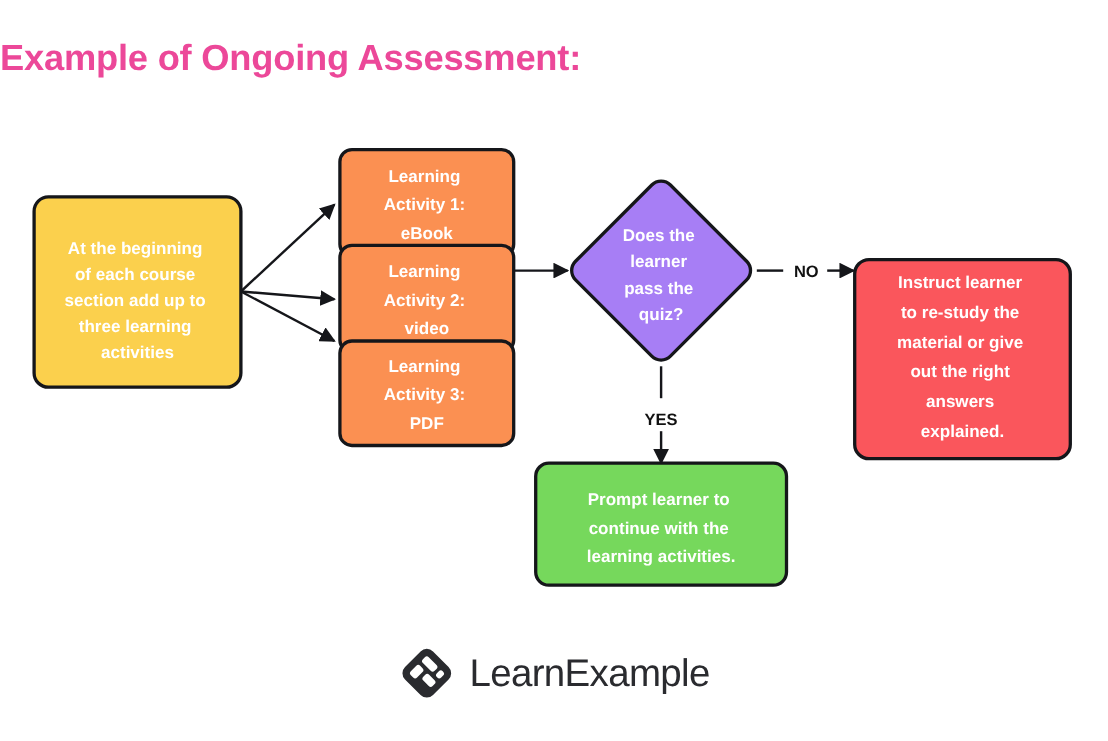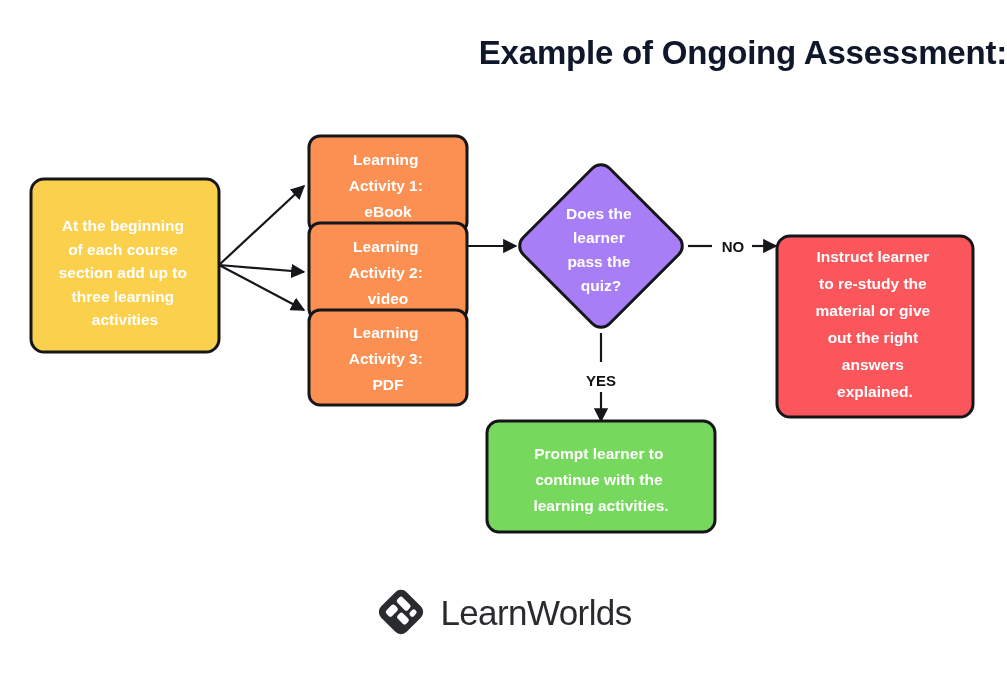--- a/index.html
+++ b/index.html
@@ -17,24 +17,24 @@
   #stage {
     position: relative;
     width: 1007px;
     height: 674px;
   }
   #page-title {
     position: absolute;
     left: 0;
     top: 34px;
     width: 1007px;
-    text-align: right;
+    text-align: left;
     font-size: 33px;
     font-weight: bold;
-    color: #0f172a;
+    color: #ec4899;
     letter-spacing: -0.2px;
   }
   svg.flow {
     position: absolute;
     left: 0;
     top: 0;
     width: 1007px;
     height: 674px;
   }
   .node-text {
@@ -185,17 +185,17 @@
     <svg width="52" height="52" viewBox="0 0 52 52">
       <g transform="rotate(45 26 26)">
         <rect x="8" y="8" width="36" height="36" rx="8" ry="8" fill="#2a2b2f"></rect>
         <rect x="14.5" y="14.5" width="15" height="7.5" rx="2.5" ry="2.5" fill="#ffffff"></rect>
         <rect x="32.5" y="14.5" width="5.5" height="7.5" rx="2.5" ry="2.5" fill="#ffffff"></rect>
         <rect x="14.5" y="25.5" width="8" height="12" rx="2.5" ry="2.5" fill="#ffffff"></rect>
         <rect x="26" y="25.5" width="12" height="7.5" rx="2.5" ry="2.5" fill="#ffffff"></rect>
       </g>
     </svg>
     <div id="logo-word">
-      <span class="b">Learn</span><span class="n">Worlds</span>
+      <span class="b">Learn</span><span class="n">Example</span>
     </div>
   </div>
 
 </div>
 
 </body></html>

